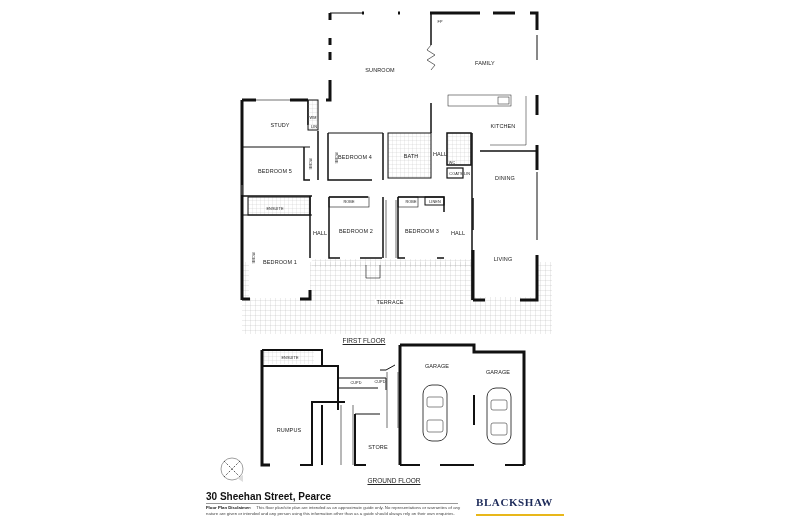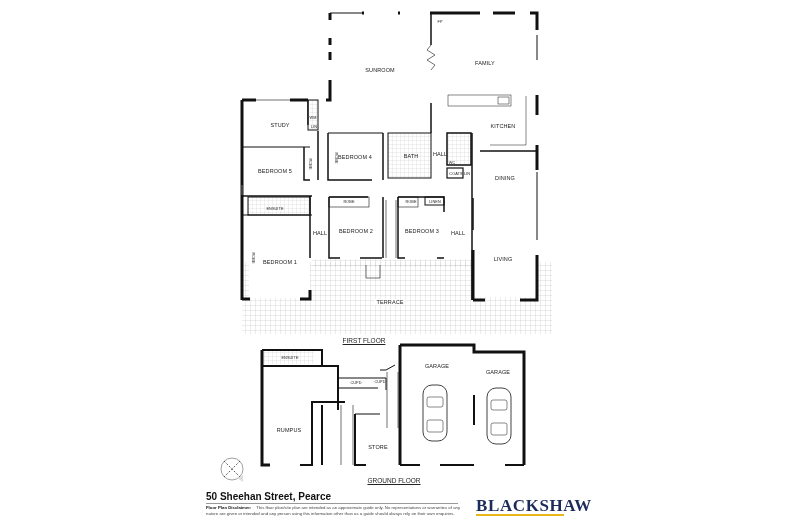--- a/index.html
+++ b/index.html
@@ -6,21 +6,21 @@
   body { width:790px; height:527px; position:relative; overflow:hidden; font-family:"Liberation Sans", sans-serif; }
   #plan { position:absolute; left:0; top:0; width:790px; height:527px; }
   .lbl { position:absolute; font-family:"Liberation Sans", sans-serif; font-size:5.5px; color:#222; letter-spacing:0.1px; white-space:nowrap; transform:translate(-50%,-50%); }
   .lbl.sm { font-size:3.8px; }
   .lbl.vert { transform:translate(-50%,-50%) rotate(90deg); }
   .floor-title { position:absolute; font-size:6.5px; color:#222; text-decoration:underline; transform:translateX(-50%); white-space:nowrap; }
   .address { position:absolute; left:206px; top:491px; font-size:10px; font-weight:bold; color:#111; }
   .rule { position:absolute; left:206px; top:503px; width:252px; height:1px; background:#999; }
   .disclaimer { position:absolute; left:206px; top:505px; width:255px; font-size:4.3px; line-height:6.2px; color:#444; }
   .disclaimer b { color:#111; }
-  .logo { position:absolute; left:476px; top:496px; font-family:"Liberation Serif", serif; font-weight:bold; font-size:17px; color:#1d2b5a; letter-spacing:0.6px; }
+  .logo { position:absolute; left:476px; top:496px; font-family:"Liberation Serif", serif; font-weight:bold; font-size:11px; color:#1d2b5a; letter-spacing:0.6px; }
   .logo-bar { position:absolute; left:476px; top:514px; width:88px; height:2px; background:#e8b71a; }
 </style>
 </head>
 <body>
 
 <svg id="plan" viewBox="0 0 790 527" xmlns="http://www.w3.org/2000/svg">
   <defs>
     <pattern id="grid" width="5" height="5" patternUnits="userSpaceOnUse">
       <path d="M5 0 L0 0 0 5" fill="none" stroke="#b8b8b8" stroke-width="0.5"></path>
     </pattern>
@@ -176,17 +176,17 @@
 
 <span class="lbl sm" style="left:290px;top:358px">ENSUITE</span>
 <span class="lbl sm" style="left:356px;top:383px">CUPD</span>
 <span class="lbl sm" style="left:380px;top:382px">CUPD</span>
 <span class="lbl" style="left:289px;top:430px">RUMPUS</span>
 <span class="lbl" style="left:378px;top:447px">STORE</span>
 <span class="lbl" style="left:437px;top:366px">GARAGE</span>
 <span class="lbl" style="left:498px;top:372px">GARAGE</span>
 <span class="floor-title" style="left:394px;top:477px">GROUND FLOOR</span>
 
-<div class="address">50 Sheehan Street, Pearce</div>
+<div class="address">30 Sheehan Street, Pearce</div>
 <div class="rule"></div>
 <div class="disclaimer"><b>Floor Plan Disclaimer:</b>&nbsp;&nbsp;&nbsp;&nbsp;<span>This floor plan/site plan are intended as an approximate guide only. No representations or warranties of any nature are given or intended and any person using this information other than as a guide should always rely on their own enquiries.</span></div>
 <div class="logo">BLACKSHAW</div>
 <div class="logo-bar"></div>
 
 </body></html>

